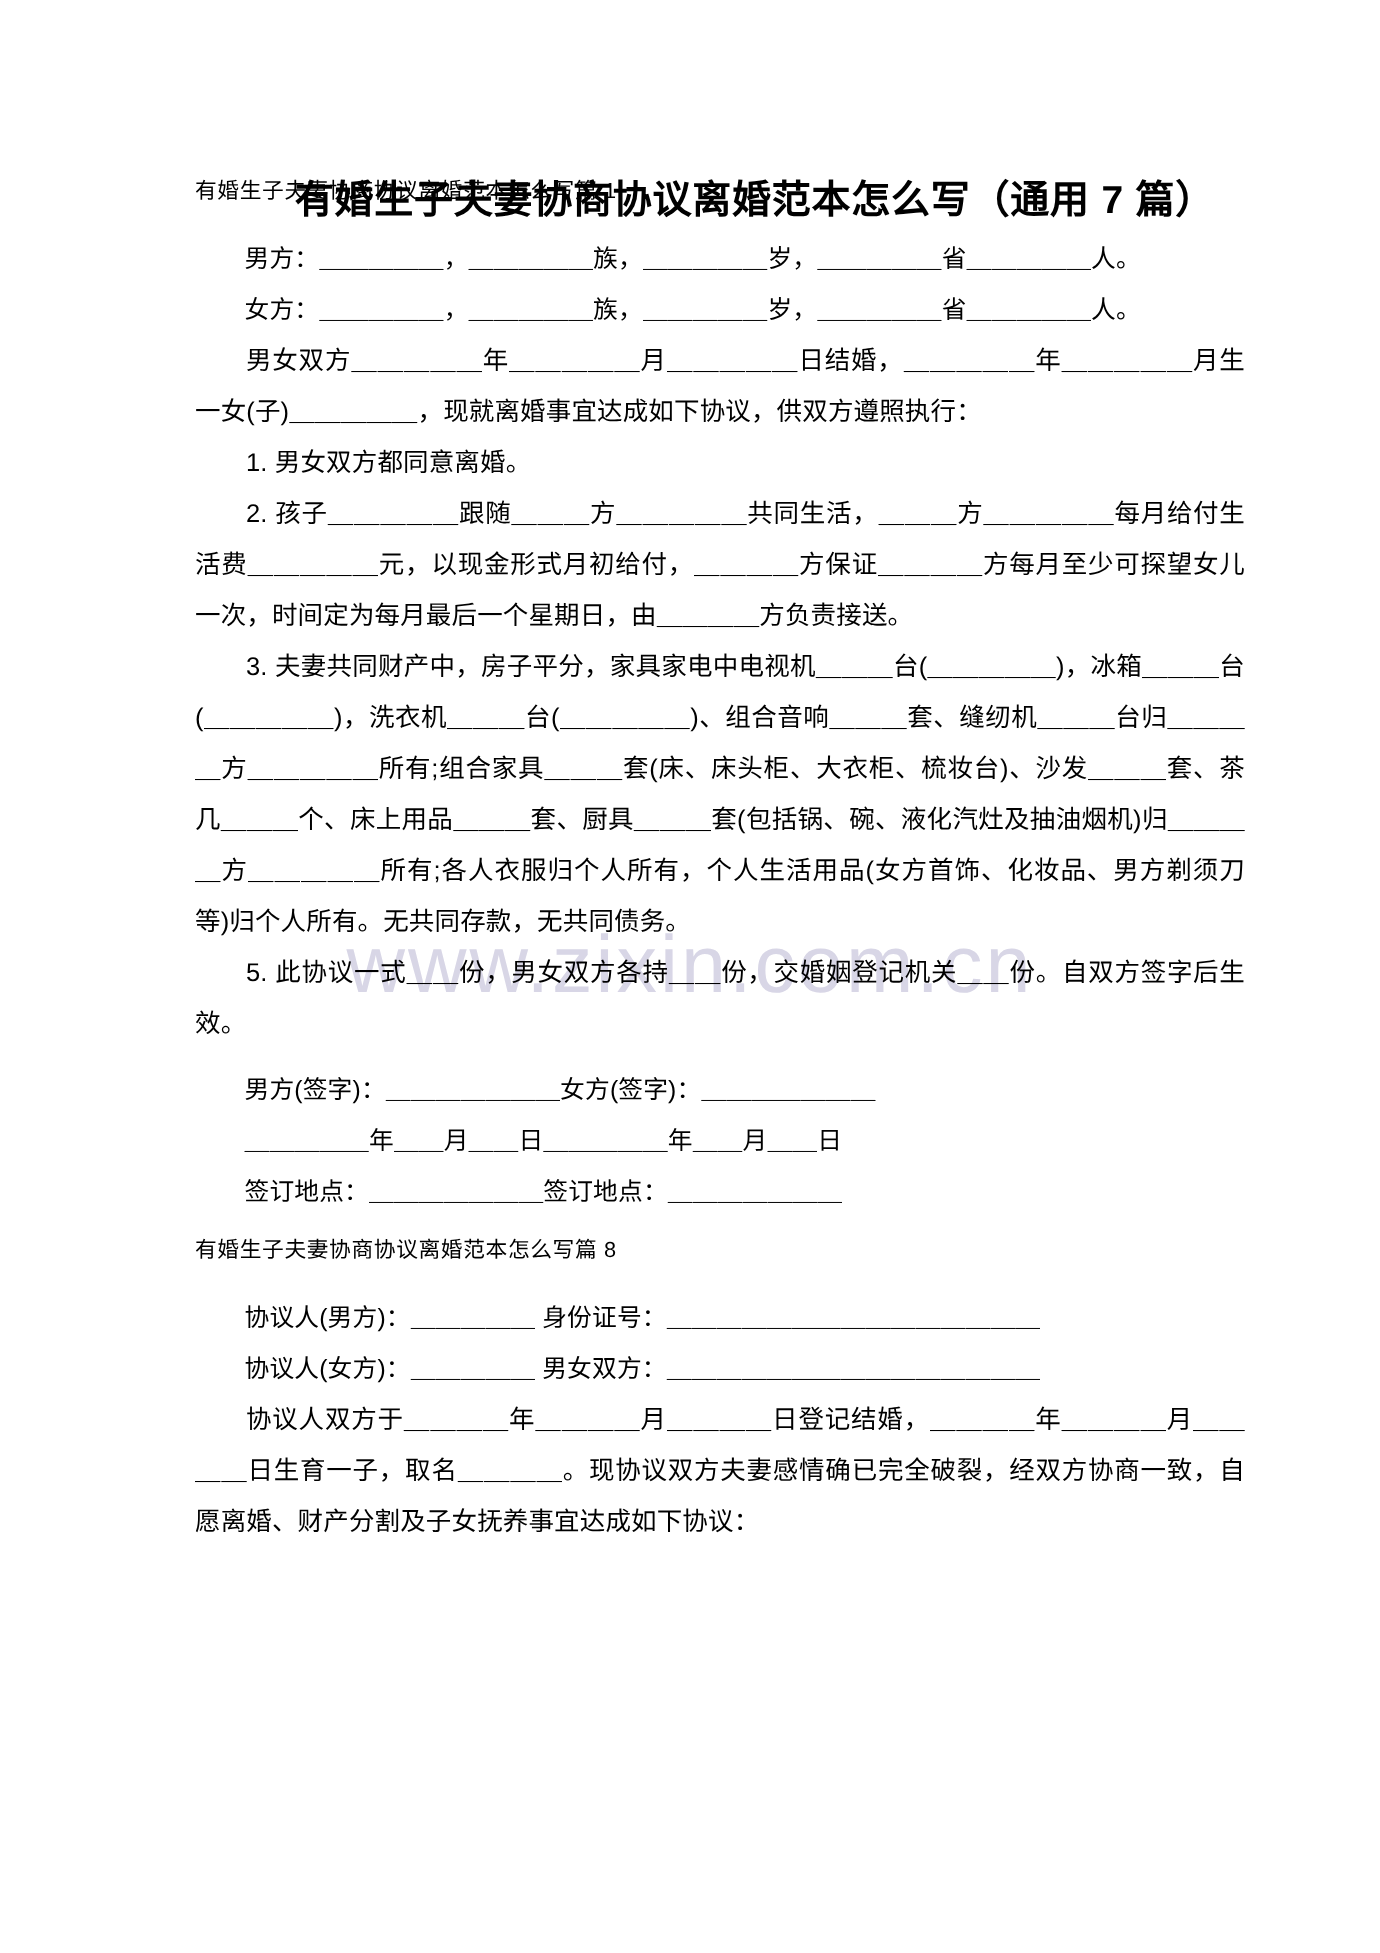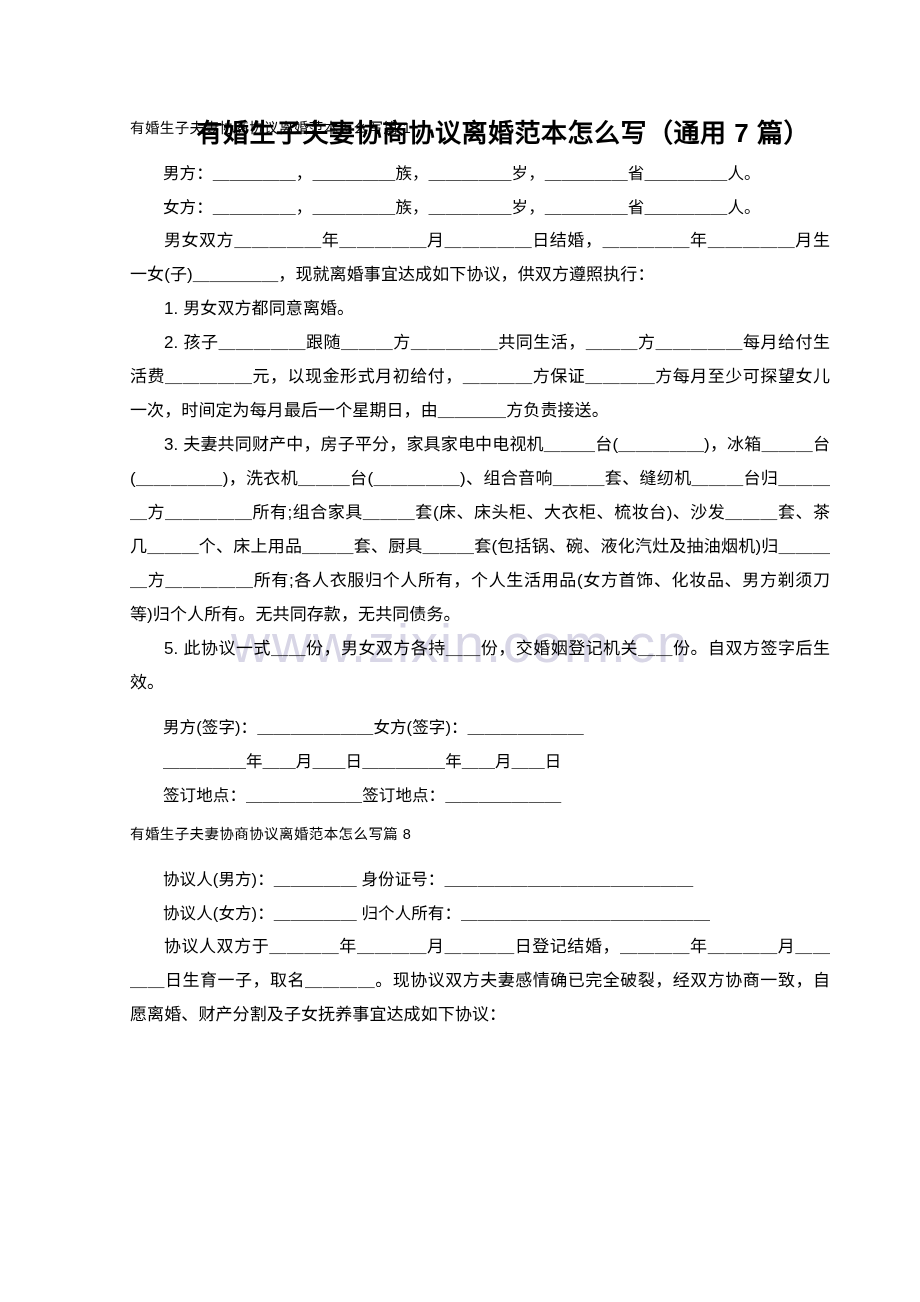--- a/index.html
+++ b/index.html
@@ -146,17 +146,17 @@
 
     <p class="blank-line">签订地点：＿＿＿＿＿＿＿签订地点：＿＿＿＿＿＿＿</p>
 
     <div class="sp-12"></div>
 
     <p class="sec-head">有婚生子夫妻协商协议离婚范本怎么写篇 8</p>
     <div class="sp-16"></div>
 
     <p class="blank-line">协议人(男方)：＿＿＿＿＿ 身份证号：＿＿＿＿＿＿＿＿＿＿＿＿＿＿＿</p>
 
-    <p class="blank-line">协议人(女方)：＿＿＿＿＿ 归个人所有：＿＿＿＿＿＿＿＿＿＿＿＿＿＿＿</p>
+    <p class="blank-line">协议人(女方)：＿＿＿＿＿ 男女双方：＿＿＿＿＿＿＿＿＿＿＿＿＿＿＿</p>
 
     <p class="para">协议人双方于＿＿＿＿年＿＿＿＿月＿＿＿＿日登记结婚，＿＿＿＿年＿＿＿＿月＿＿＿＿日生育一子，取名＿＿＿＿。现协议双方夫妻感情确已完全破裂，经双方协商一致，自愿离婚、财产分割及子女抚养事宜达成如下协议：</p>
   </div>
 </div>
 
 </body></html>

